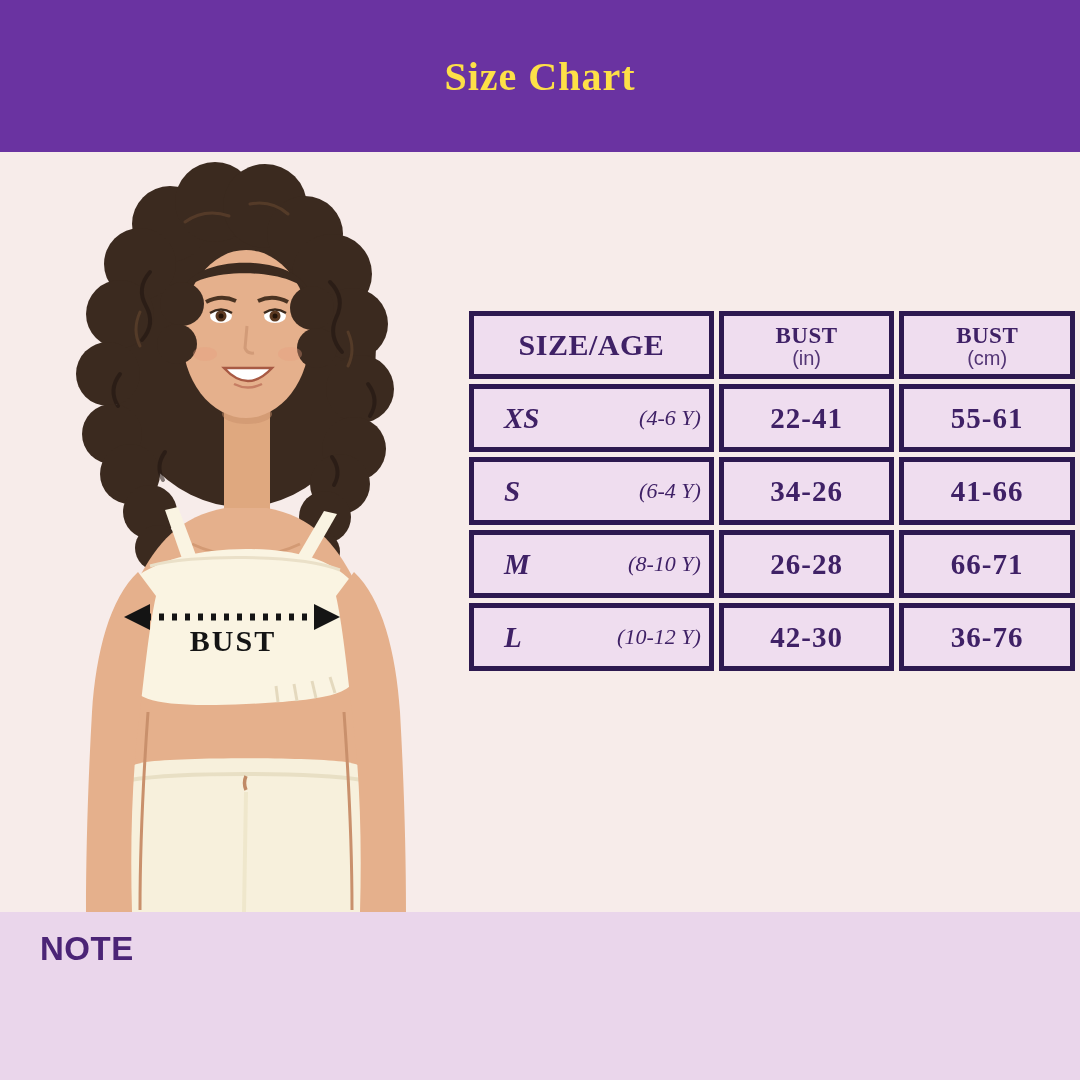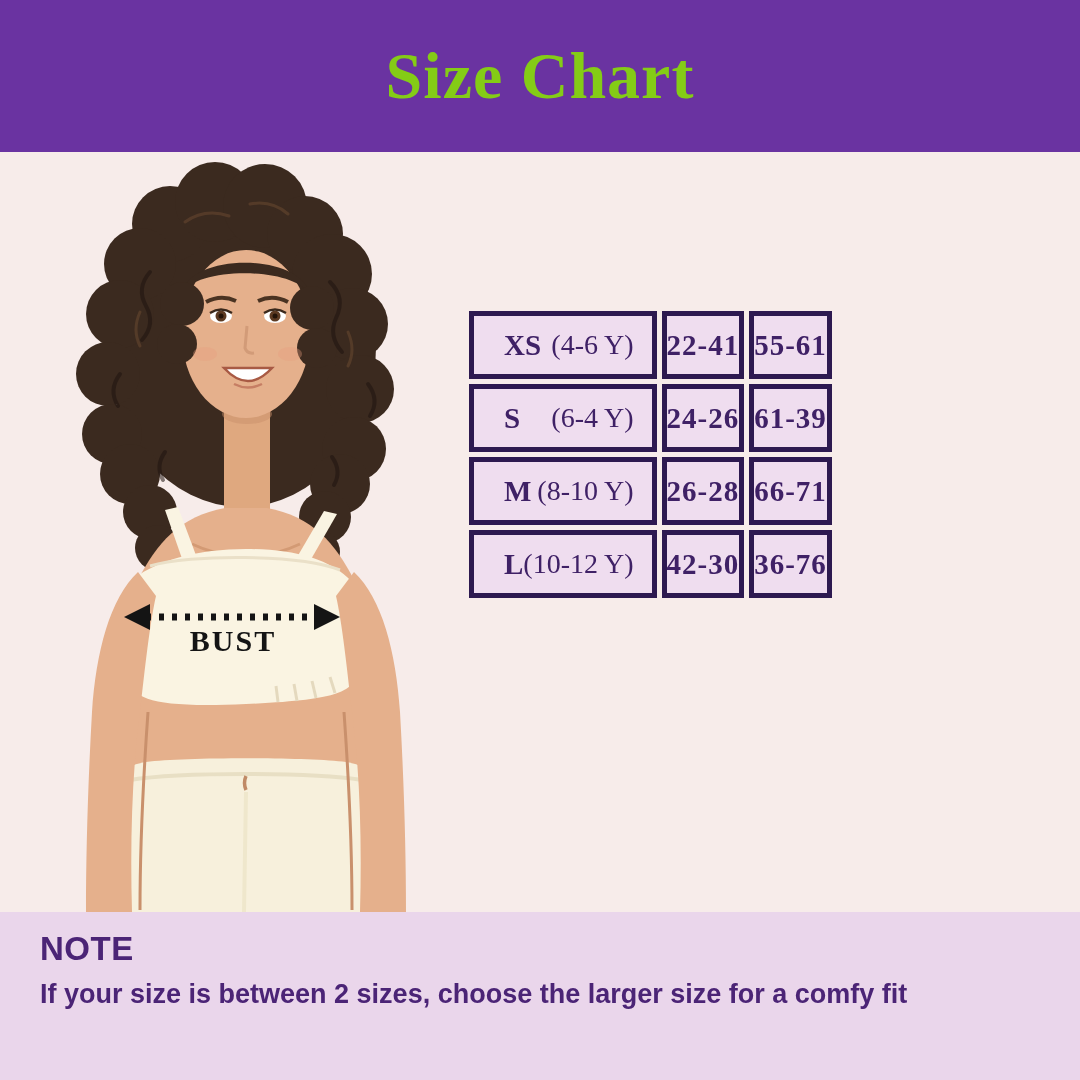--- a/index.html
+++ b/index.html
@@ -8,21 +8,21 @@
     background:#F7ECEA;
     font-family:"Liberation Sans","DejaVu Sans",sans-serif;
   }
   
   .banner{
     position:absolute;top:0;left:0;width:1080px;height:152px;
     background:#6A33A1;display:flex;align-items:center;justify-content:center;
   }
   .banner h1{
     margin:12px;font-family:"Liberation Serif","DejaVu Serif",serif;
-    font-size:66px;font-weight:700;color:#84cc16;letter-spacing:1px;
+    font-size:40px;font-weight:700;color:#fde047;letter-spacing:1px;
   }
   
   .middle{position:absolute;top:152px;left:0;width:1080px;height:760px;}
   .photo-wrap{position:absolute;top:0;left:0;width:460px;height:760px;}
   .photo-wrap svg{display:block;}
   .bust-label{
     position:absolute;left:168px;top:472px;width:130px;text-align:center;
     font-family:"Liberation Serif","DejaVu Serif",serif;
     font-size:30px;font-weight:700;color:#141414;letter-spacing:2px;
   }
@@ -41,29 +41,30 @@
     font-size:30px;font-weight:700;letter-spacing:.5px;text-align:center;
   }
   .head-stack .head-main{font-size:23px;line-height:1.0;margin-top:2px;}
   .head-sub{
     display:block;text-align:center;font-size:20px;font-weight:400;
     color:#533575;line-height:1.0;margin-top:1px;
   }
   .head-sub:empty{display:none;}
   .cell-size{
     display:flex;align-items:center;justify-content:space-between;
-    padding:0 18px 0 30px;
+    padding:0 8px 0 30px;
+    font-style:italic;
   }
   .size-key{
     font-family:"Liberation Serif","DejaVu Serif",serif;
     font-size:29px;font-weight:700;
   }
   .size-age{
     font-family:"Liberation Serif","DejaVu Serif",serif;
-    font-size:28px;font-weight:500;
+    font-size:22px;font-weight:500;
   }
   .cell-val{
     text-align:center;font-family:"Liberation Serif","DejaVu Serif",serif;
     font-size:29px;font-weight:700;letter-spacing:1px;
   }
   
   .note{
     position:absolute;top:912px;left:0;width:1080px;height:168px;
     background:#EAD6EB;box-sizing:border-box;padding:16px 40px 12px 40px;color:#4B2476;
   }
@@ -192,38 +193,52 @@
           <polygon points="124,465 150,452 150,478"></polygon>
           <polygon points="340,465 314,452 314,478"></polygon>
         </g>
       </svg>
       <span class="bust-label">BUST</span>
     </div>
 
     <table class="size-table">
       <tbody>
         <tr>
+          <th class="w1">
+            <span class="head-main">SIZE/AGE</span>
+
+          </th>
+          <th class="w2 head-stack">
+            <span class="head-main">BUST</span>
+            <span class="head-sub">(in)</span>
+          </th>
+          <th class="w3 head-stack">
+            <span class="head-main">BUST</span>
+            <span class="head-sub">(cm)</span>
+          </th>
+        </tr>
+        <tr>
           <td>
               <div class="cell-size">
             <span class="size-key">XS</span>
             <span class="size-age">(4-6 Y)</span>
               </div>
             </td>
           <td class="cell-val">22-41</td>
           <td class="cell-val">55-61</td>
         </tr>
         <tr>
           <td>
               <div class="cell-size">
             <span class="size-key">S</span>
             <span class="size-age">(6-4 Y)</span>
               </div>
             </td>
-          <td class="cell-val">24-26</td>
-          <td class="cell-val">61-39</td>
+          <td class="cell-val">34-26</td>
+          <td class="cell-val">41-66</td>
         </tr>
         <tr>
           <td>
               <div class="cell-size">
             <span class="size-key">M</span>
             <span class="size-age">(8-10 Y)</span>
               </div>
             </td>
           <td class="cell-val">26-28</td>
           <td class="cell-val">66-71</td>
@@ -237,16 +252,15 @@
             </td>
           <td class="cell-val">42-30</td>
           <td class="cell-val">36-76</td>
         </tr>
       </tbody>
     </table>
   </main>
 
   <footer class="note">
     <div class="note-heading">NOTE</div>
-    <p class="note-line">If your size is between 2 sizes, choose the larger size for a comfy fit</p>
   </footer>
 
 </div>
 
 </body></html>

